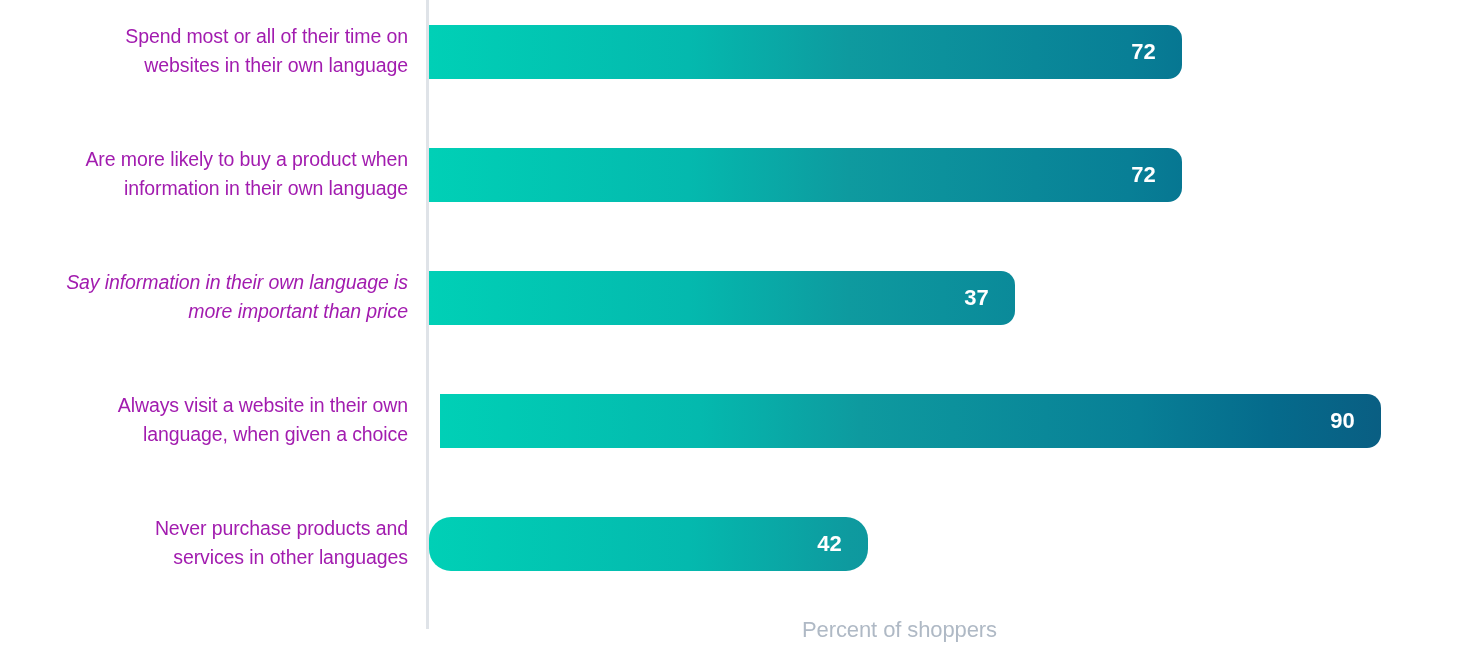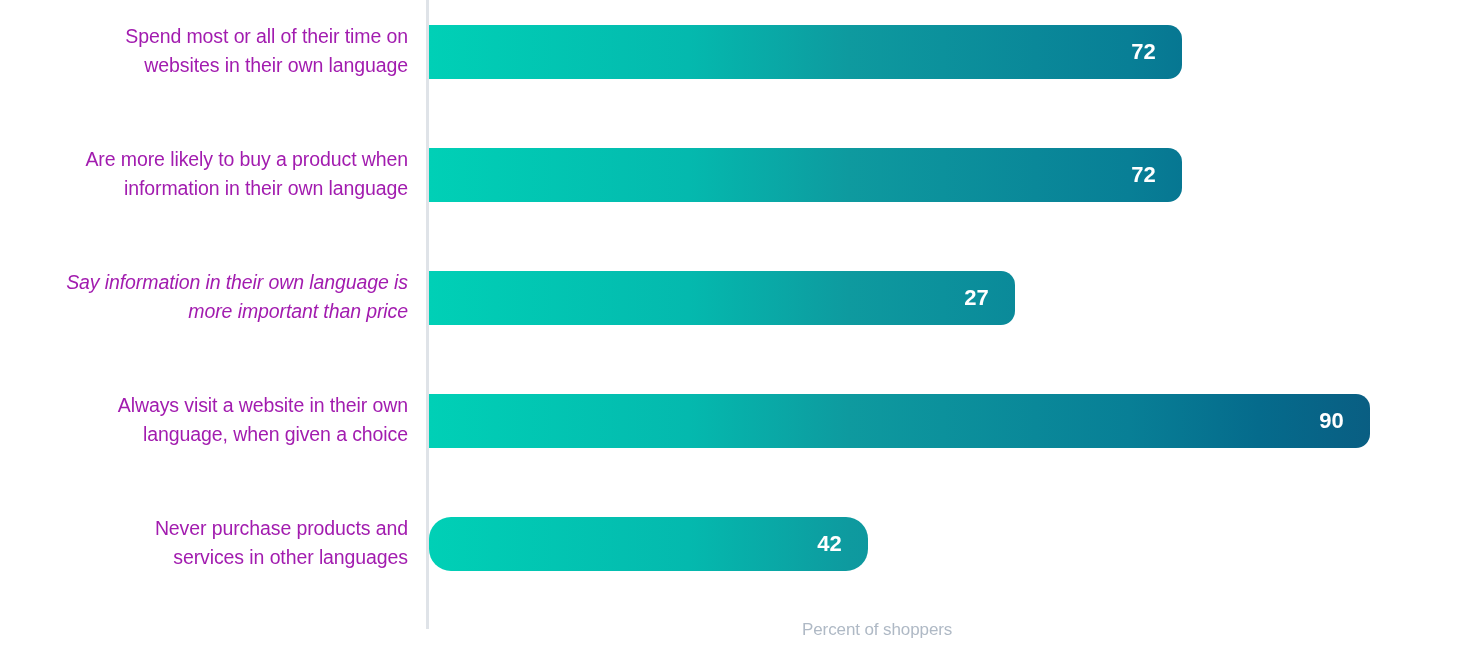--- a/index.html
+++ b/index.html
@@ -79,21 +79,21 @@
     letter-spacing: 0.2px;
     text-align: right;
   }
 
   
   #x-axis-caption {
     position: absolute;
     left: 802px;
     top: 617px;
     color: #afb9c5;
-    font-size: 17px;
+    font-size: 22px;
     line-height: 26px;
     letter-spacing: -0.1px;
     white-space: nowrap;
   }
 </style>
 </head>
 <body>
 
 <div id="chart-root">
 
@@ -112,28 +112,28 @@
   <div class="bar-track" style="top: 148px; width: 753px;">
     <div class="bar-fill" style="width: 753px;">
       <span class="bar-value">72</span>
     </div>
   </div>
 
   <div class="cat-label" style="top:268px;font-style:italic;">Say information in their own language is
 more important than price</div>
   <div class="bar-track" style="top: 271px; width: 586px;">
     <div class="bar-fill" style="width: 586px;">
-      <span class="bar-value">27</span>
+      <span class="bar-value">37</span>
     </div>
   </div>
 
   <div class="cat-label" style="top:391px;">Always visit a website in their own
 language, when given a choice</div>
   <div class="bar-track" style="top: 394px; width: 941px;">
-    <div class="bar-fill" style="width: 941px;">
+    <div class="bar-fill" style="width: 941px; margin-left: 11px;">
       <span class="bar-value">90</span>
     </div>
   </div>
 
   <div class="cat-label" style="top:514px;">Never purchase products and
 services in other languages</div>
   <div class="bar-track" style="top: 517px; width: 439px;">
     <div class="bar-fill" style="width: 439px; border-radius: 22px;">
       <span class="bar-value">42</span>
     </div>

